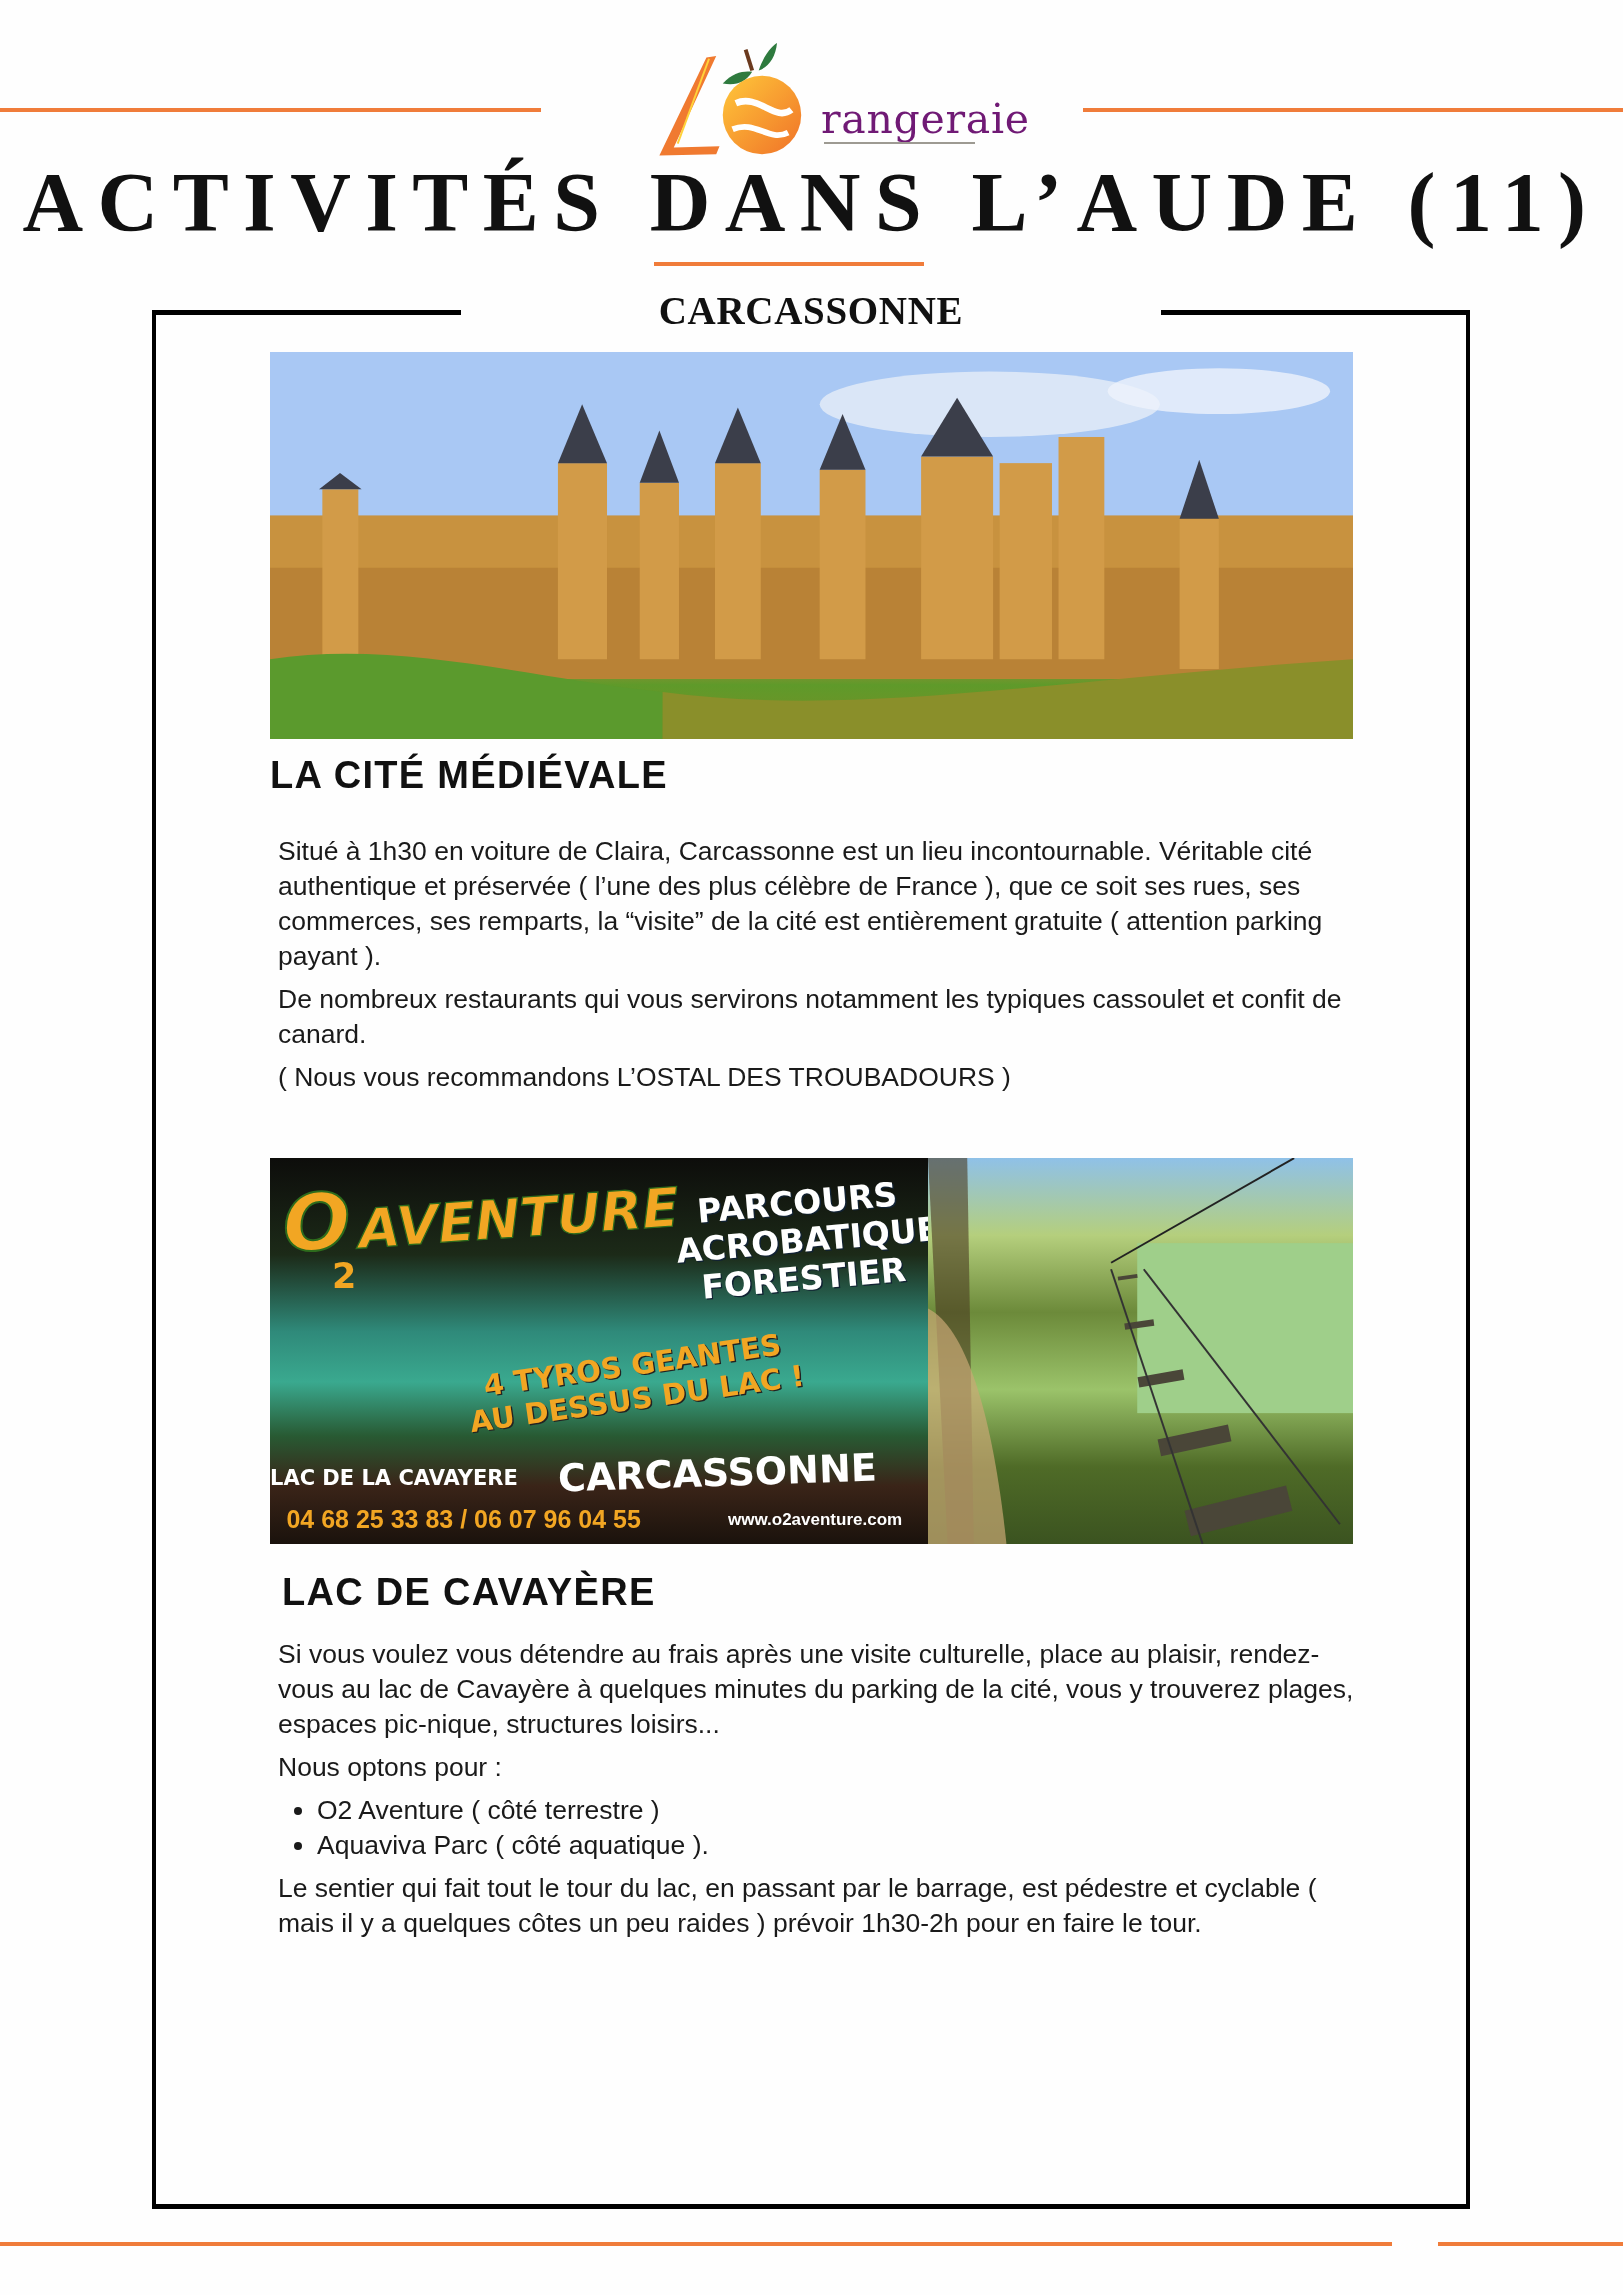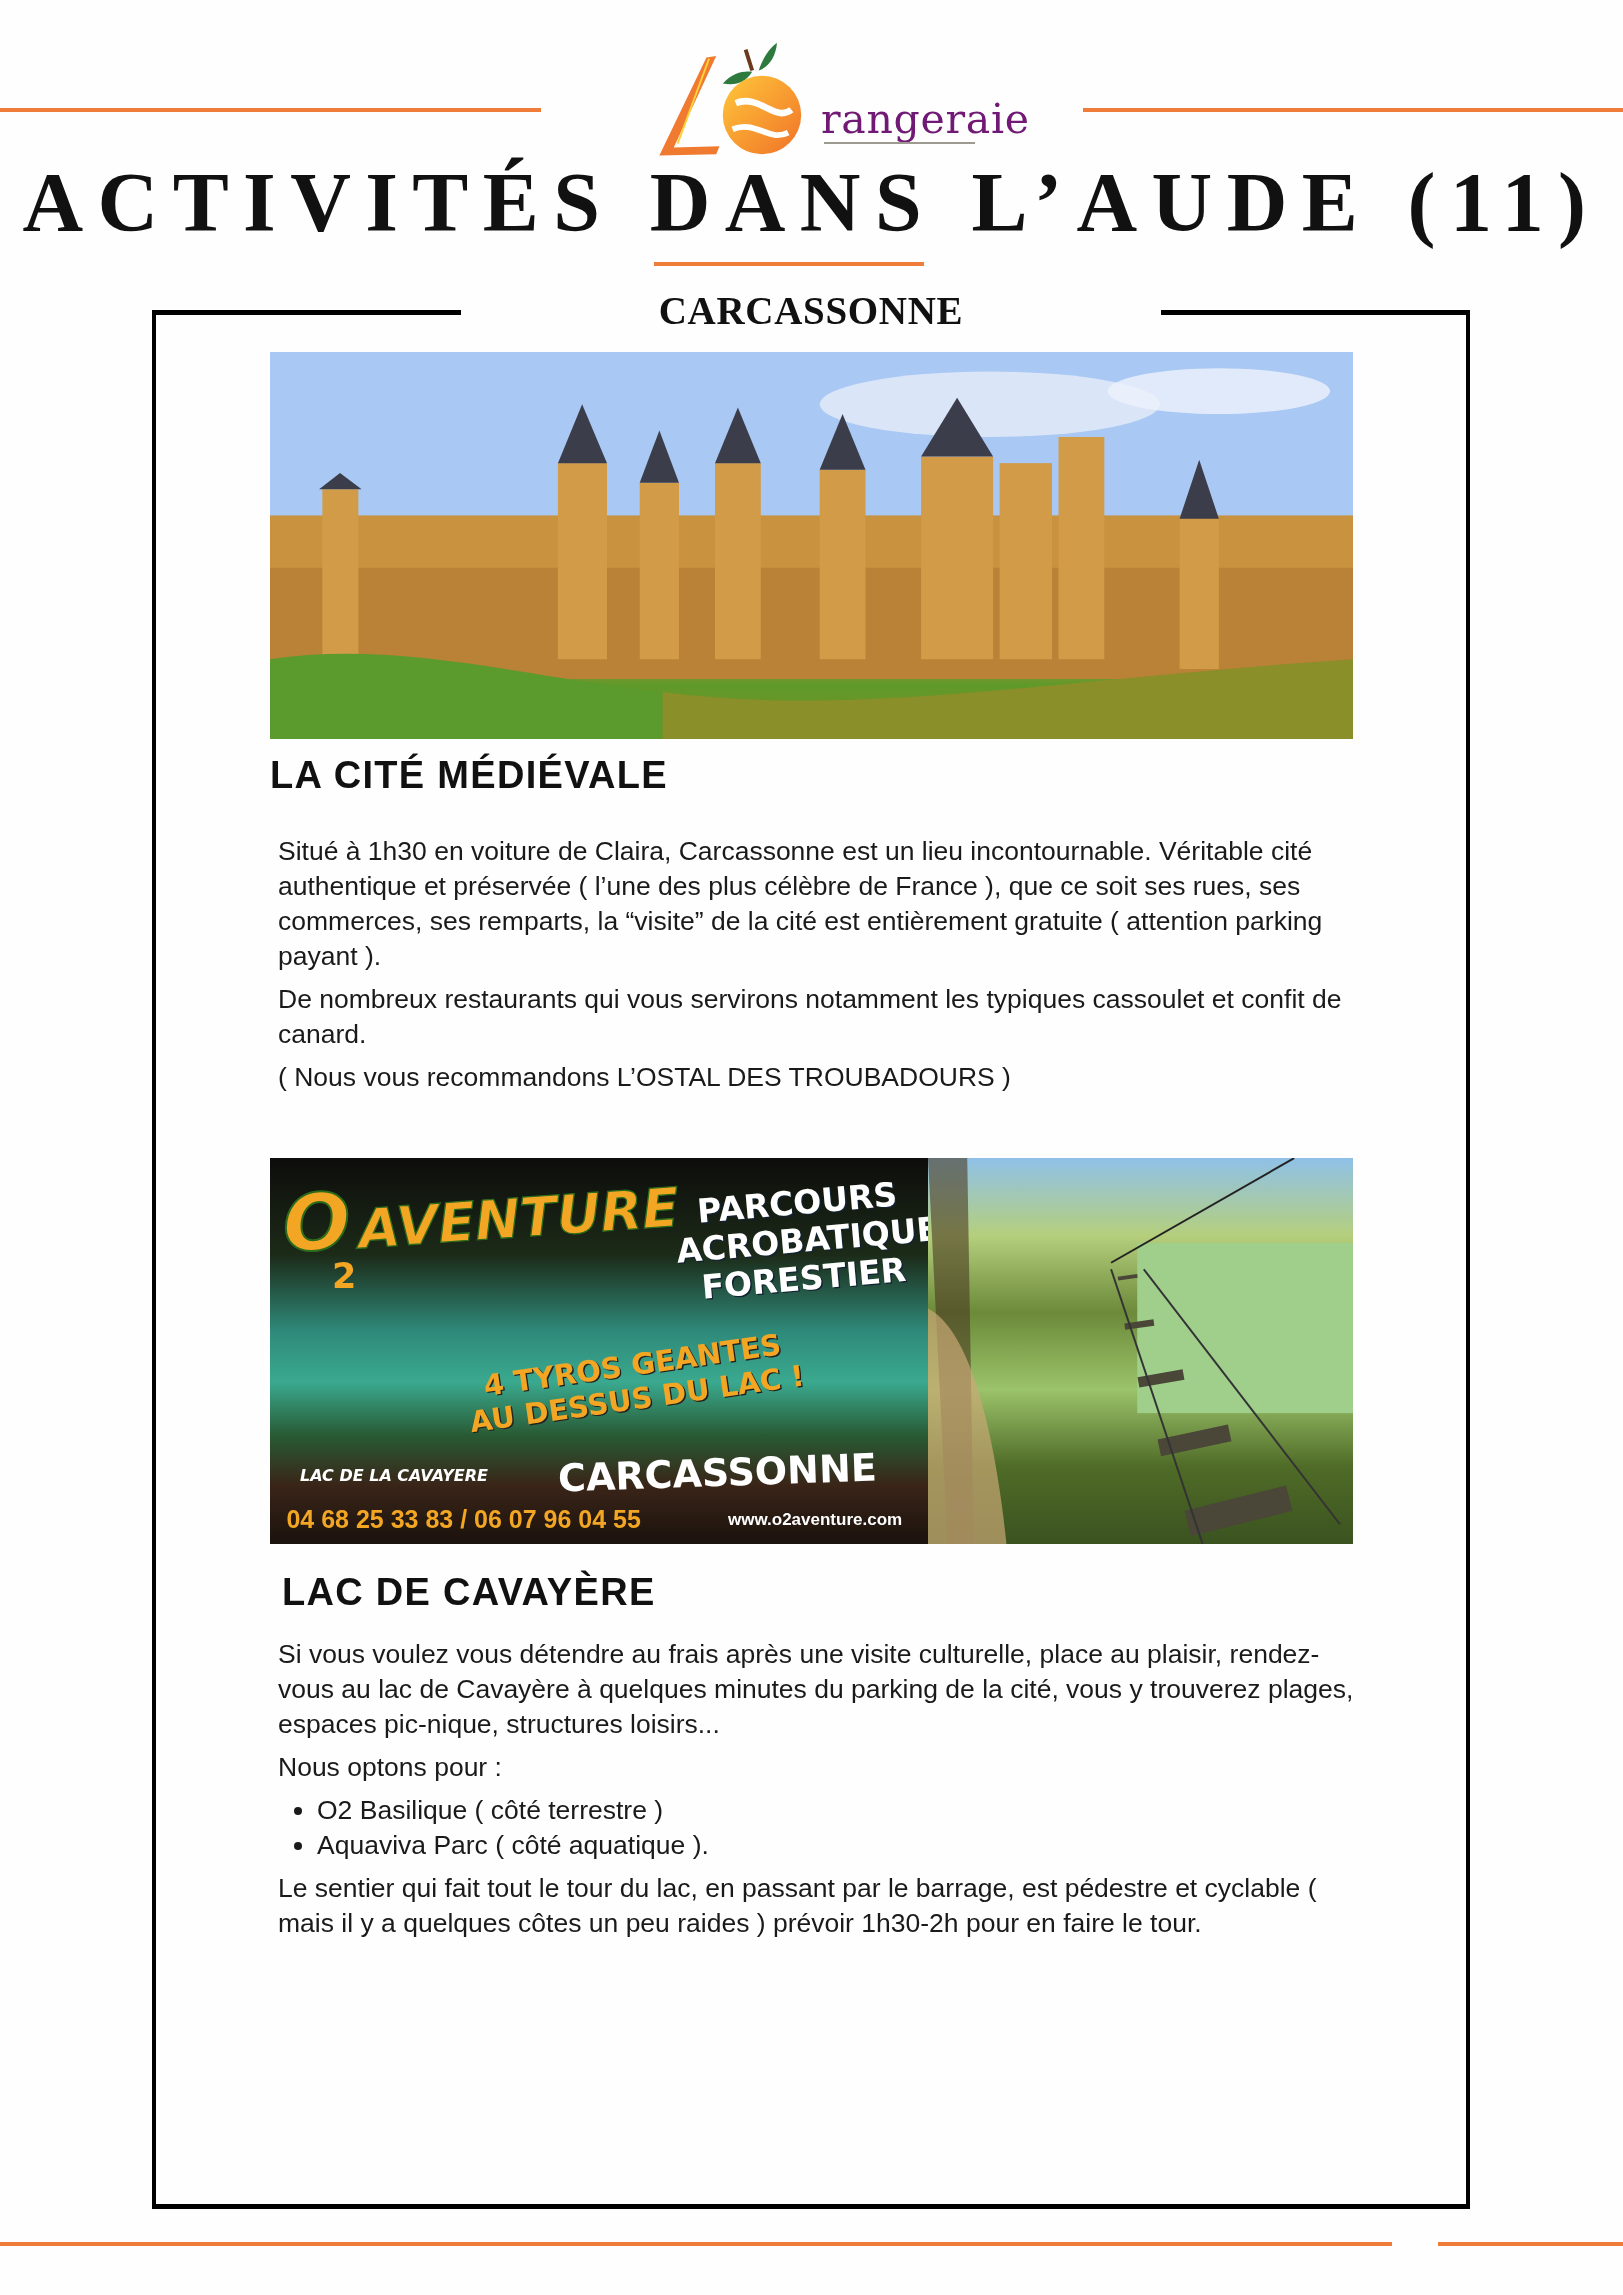--- a/index.html
+++ b/index.html
@@ -35,22 +35,22 @@
   .img-photo { left:928px; top:1158px; width:425px; height:386px; overflow:hidden;
                background:linear-gradient(180deg,#8fc1e8 0%,#b5cf7d 20%,#6c8a3a 40%,#9bc36a 60%,#4f6b27 80%,#3b5320 100%); }
   .ad-o2 { position:absolute; left:13px; top:26px; font-family:"DejaVu Sans", sans-serif; font-weight:bold;
            font-style:italic; font-size:79px; color:#f2a623; -webkit-text-stroke:2px #2d6b1c; line-height:79px; }
   .ad-aventure { position:absolute; left:88px; top:29.4px; font-family:"DejaVu Sans", sans-serif; font-weight:bold;
            font-style:italic; font-size:54px; color:#f2a623; -webkit-text-stroke:1.3px #2d6b1c; transform:rotate(-4deg); }
   .ad-parcours { position:absolute; left:406px; top:26px; width:249px; text-align:center; font-family:"DejaVu Sans", sans-serif;
            font-weight:bold; font-size:33px; line-height:38px; color:#fff; transform:rotate(-5deg); text-shadow:1.3px 1.3px 0 #123; }
   .ad-tyros { position:absolute; left:196px; top:190px; font-family:"DejaVu Sans", sans-serif; font-weight:bold;
            font-size:29px; line-height:34px; color:#f2a623; transform:rotate(-8deg); text-align:center; text-shadow:1.3px 1.3px 0 #222; }
-  .ad-lac { position:absolute; left:30px; top:308px; font-family:"DejaVu Sans", sans-serif; font-weight:bold;
-           font-size:16px; color:#fff;font-style:italic; }
+  .ad-lac { position:absolute; left:0; top:308px; font-family:"DejaVu Sans", sans-serif; font-weight:bold;
+           font-size:21px; color:#fff; }
   .ad-carca { position:absolute; left:288px; top:293px; font-family:"DejaVu Sans", sans-serif; font-weight:bold;
            font-size:38px; color:#fff; transform:rotate(-2deg); }
   .ad-phone { position:absolute; left:16.4px; top:347px; font-family:"Liberation Sans", sans-serif; font-weight:bold;
            font-size:25px; color:#f2a623; }
   .ad-web { position:absolute; left:458px; top:352px; font-family:"Liberation Sans", sans-serif; font-weight:bold;
            font-size:17px; color:#fff; }
 </style>
 </head>
 <body>
 
@@ -171,21 +171,21 @@
     <path d="M280 160 L560 0" stroke="#222" stroke-width="3"></path>
   </svg>
 </div>
 
 <h3 class="abs heading" style="top:1556px; margin:12px;">LAC DE CAVAYÈRE</h3>
 
 <div class="abs body-text" style="top:1629px;">
   <p>Si vous voulez vous détendre au frais après une visite culturelle, place au plaisir, rendez-vous au lac de Cavayère à quelques minutes du parking de la cité, vous y trouverez plages, espaces pic-nique, structures loisirs...</p>
   <p>Nous optons pour :</p>
   <ul>
-    <li>O2 Basilique ( côté terrestre )</li>
+    <li>O2 Aventure ( côté terrestre )</li>
     <li>Aquaviva Parc ( côté aquatique ).</li>
   </ul>
   <p>Le sentier qui fait tout le tour du lac, en passant par le barrage, est pédestre et cyclable ( mais il y a quelques côtes un peu raides ) prévoir 1h30-2h pour en faire le tour.</p>
 </div>
 
 <div class="abs orange-rule" style="left:0; top:2242px; width:1392px;"></div>
 <div class="abs orange-rule" style="left:1438px; top:2242px; width:185px;"></div>
 
 
 </body></html>

